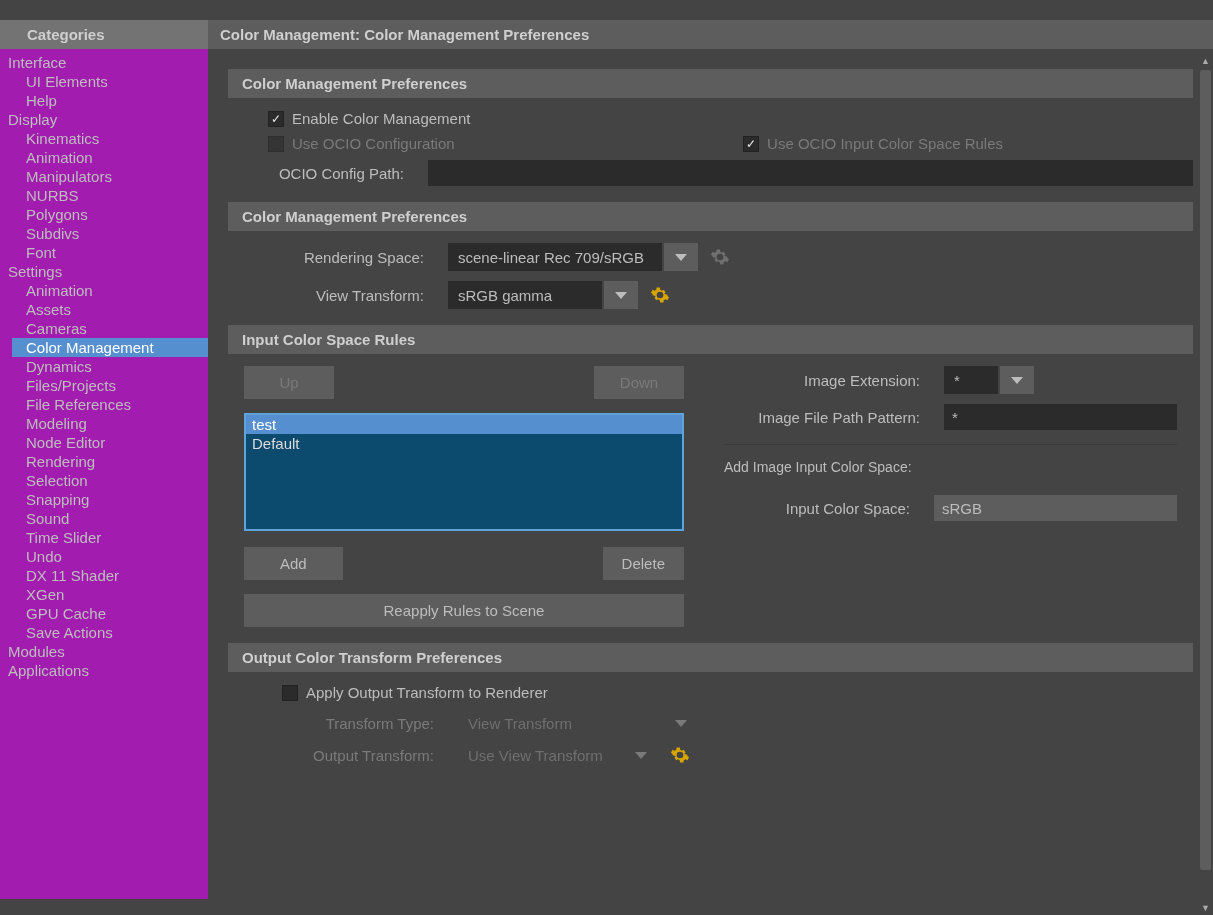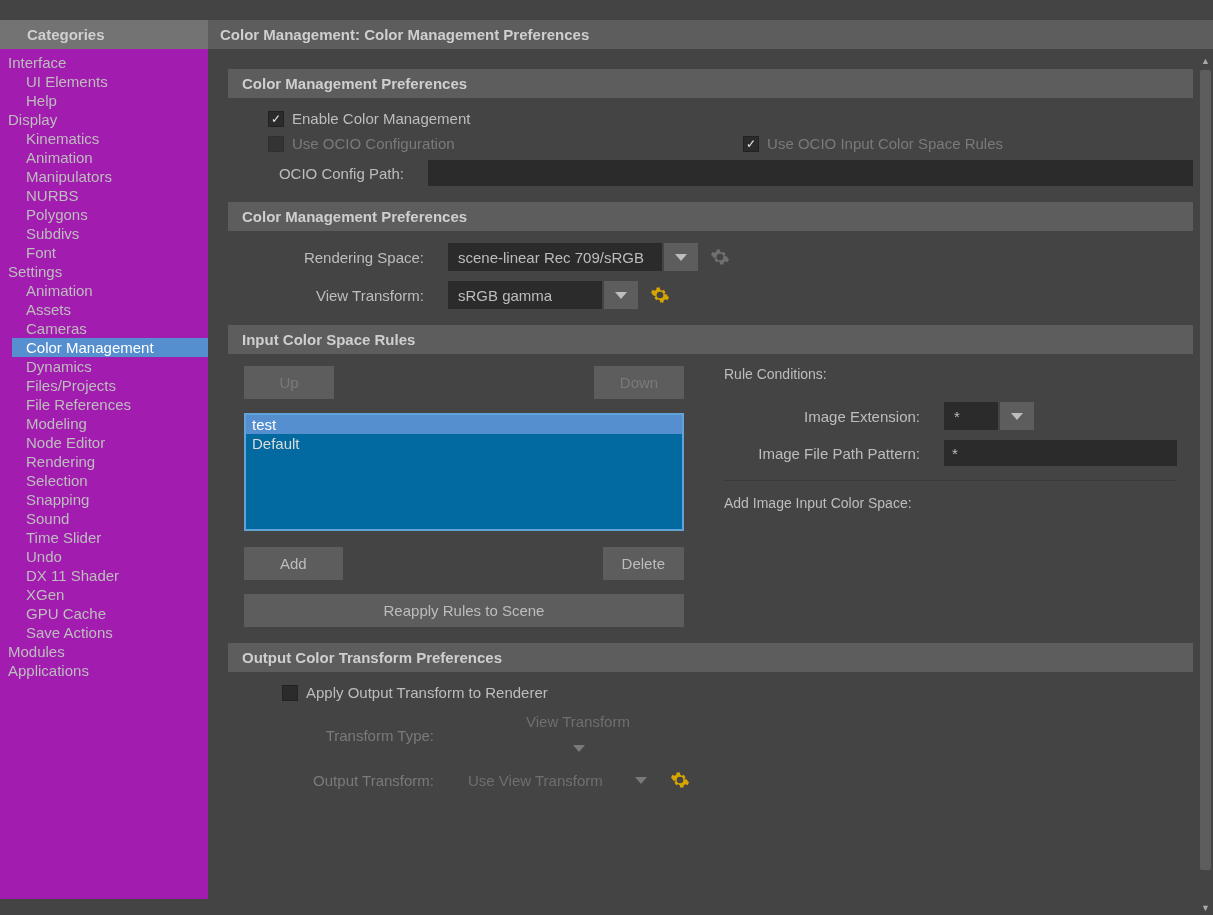--- a/index.html
+++ b/index.html
@@ -45,21 +45,21 @@
   .select-val.disabled { color: #6f6f6f; }
   .select-arrow { width: 34px; height: 28px; background: #5d5d5d; display: flex; align-items: center; justify-content: center; margin-left: 2px; }
   .tri-down { width: 0; height: 0; border-left: 6px solid transparent; border-right: 6px solid transparent; border-top: 7px solid #bdbdbd; }
 
   .gear { width: 20px; height: 20px; margin-left: 12px; }
   .gear svg { width: 20px; height: 20px; }
 
   .btn { background: #5d5d5d; color: #bdbdbd; text-align: center; padding: 8px 0; font-size: 15px; }
   .btn.disabled { color: #7a7a7a; }
 
-  .listbox { background: #0369a1; border: 2px solid #5fa3d8; height: 118px; }
+  .listbox { background: #0c4a6e; border: 2px solid #5fa3d8; height: 118px; }
   .list-item { padding: 1px 6px; color: #dcdcdc; font-size: 15px; }
   .list-item.selected { background: #568fcf; color: #ffffff; }
 
   .rules-wrap { display: flex; gap: 40px; padding: 0 16px; }
   .rules-left { width: 440px; }
   .rules-right { flex: 1; }
 
   .divider { height: 1px; background: #3a3a3a; margin: 14px 0; }
 
   .pref-row { display:flex; align-items:center; margin-bottom:10px; }
@@ -190,56 +190,59 @@
                 <div class="list-item">Default</div>
               </div>
             <div style="display:flex;gap:260px;margin-top:16px;margin-bottom:14px;">
               <div class="btn" style="width:109px;">Add</div>
               <div class="btn" style="width:90px;">Delete</div>
             </div>
             <div class="btn" style="width:100%;">Reapply Rules to Scene</div>
           </div>
 
           <div class="rules-right">
-            <div style="margin-bottom:20px;">Rule Conditions:</div>
 
             <div class="pref-row">
               <span class="label-right" style="width:220px;">Image Extension:</span>
               <div class="select" style="width:90px;">
                 <div class="select-val">*</div>
                 <div class="select-arrow">
                     <div class="tri-down"></div>
                   </div>
               </div>
             </div>
 
             <div class="pref-row">
               <span class="label-right" style="width:220px;">Image File Path Pattern:</span>
               <input class="textinput" style="flex: 1 1 0%;" value="*">
             </div>
 
             <div class="divider"></div>
 
             <div style="margin-bottom:20px;">Add Image Input Color Space:</div>
 
+            <div class="pref-row">
+              <span class="label-right" style="width:210px;">Input Color Space:</span>
+              <input class="textinput mid" style="flex: 1 1 0%;" value="sRGB">
+            </div>
           </div>
         </div>
       </div>
 
       <div class="section">
         <div class="section-h">Output Color Transform Preferences</div>
 
         <div class="row" style="margin-left:54px;">
           <div class="chk"></div>
           <span class="field-label">Apply Output Transform to Renderer</span>
         </div>
 
         <div class="pref-row" style="margin-left:40px;margin-bottom:4px;">
           <span class="label-right disabled" style="width:190px;color:#7a7a7a;">Transform Type:</span>
-          <div class="select" style="width:240px;flex-direction:column;">
+          <div class="select" style="width:240px;">
             <div class="select-val disabled" style="background:transparent;">View Transform</div>
             <div class="select-arrow" style="background:transparent;">
                 <div class="tri-down" style="border-top-color:#7a7a7a;"></div>
               </div>
           </div>
         </div>
 
         <div class="pref-row" style="margin-left:40px;margin-bottom:0;">
           <span class="label-right disabled" style="width:190px;color:#7a7a7a;">Output Transform:</span>
           <div class="select" style="width:200px;">

